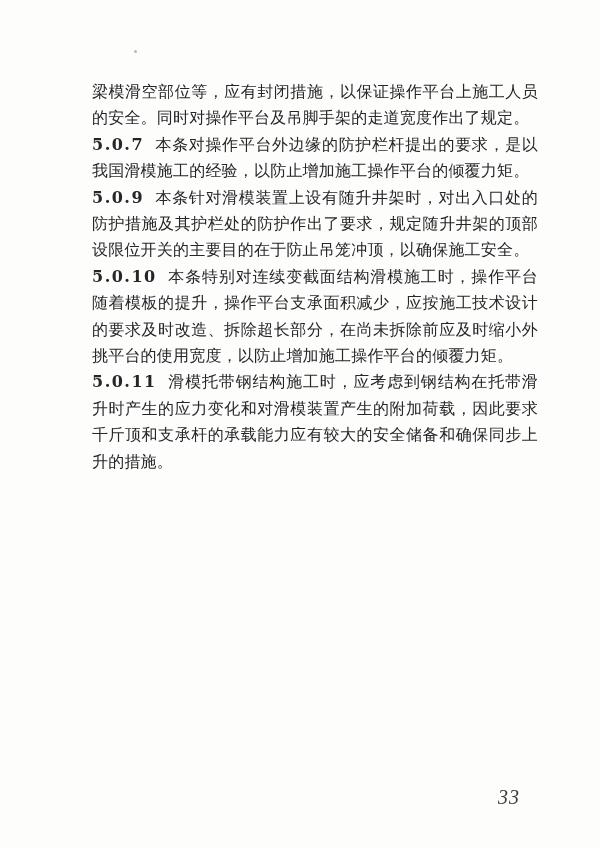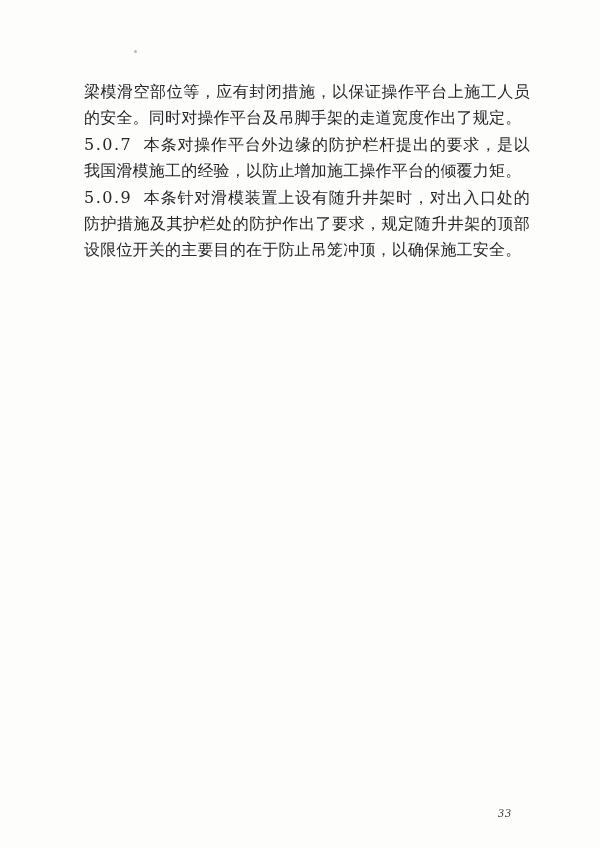--- a/index.html
+++ b/index.html
@@ -10,46 +10,46 @@
   .page {
     position: relative;
     width: 600px;
     height: 848px;
     background: #fdfdfc;
     overflow: hidden;
     font-family: "Liberation Serif", "DejaVu Serif", serif;
   }
   .content {
     position: absolute;
-    left: 84px;
+    left: 92px;
     top: 79px;
     width: 446px;
     color: #26262a;
   }
   p.para {
     margin: 0;
     padding: 0;
     font-size: 16px;
     line-height: 26.4px;
     text-align: justify;
     letter-spacing: 0.2px;
     color: #26262a;
   }
   .clause-num {
-    font-weight: normal;
+    font-weight: bold;
     font-family: "DejaVu Serif", "Liberation Serif", serif;
     letter-spacing: 1.5px;
     padding-right: 11px;
     white-space: nowrap;
   }
   .page-number {
     position: absolute;
     left: 498px;
-    top: 806px;
-    font-size: 12px;
+    top: 786px;
+    font-size: 20px;
     font-style: italic;
     color: #3a3a3e;
     letter-spacing: 1px;
   }
   .speck {
     position: absolute;
     left: 134px;
     top: 50px;
     width: 3px;
     height: 3px;
@@ -59,15 +59,17 @@
 </style>
 </head>
 <body>
 
 <div class="page">
   <div class="speck"></div>
   <div class="content" id="content">
       <p class="para"><span>梁模滑空部位等，应有封闭措施，以保证操作平台上施工人员的安全。同时对操作平台及吊脚手架的走道宽度作出了规定。</span></p>
       <p class="para"><span class="clause-num">5.0.7</span><span>本条对操作平台外边缘的防护栏杆提出的要求，是以我国滑模施工的经验，以防止增加施工操作平台的倾覆力矩。</span></p>
       <p class="para"><span class="clause-num">5.0.9</span><span>本条针对滑模装置上设有随升井架时，对出入口处的防护措施及其护栏处的防护作出了要求，规定随升井架的顶部设限位开关的主要目的在于防止吊笼冲顶，以确保施工安全。</span></p>
+      <p class="para"><span class="clause-num">5.0.10</span><span>本条特别对连续变截面结构滑模施工时，操作平台随着模板的提升，操作平台支承面积减少，应按施工技术设计的要求及时改造、拆除超长部分，在尚未拆除前应及时缩小外挑平台的使用宽度，以防止增加施工操作平台的倾覆力矩。</span></p>
+      <p class="para"><span class="clause-num">5.0.11</span><span>滑模托带钢结构施工时，应考虑到钢结构在托带滑升时产生的应力变化和对滑模装置产生的附加荷载，因此要求千斤顶和支承杆的承载能力应有较大的安全储备和确保同步上升的措施。</span></p>
     </div>
   <div class="page-number">33</div>
 </div>
 
 </body></html>

